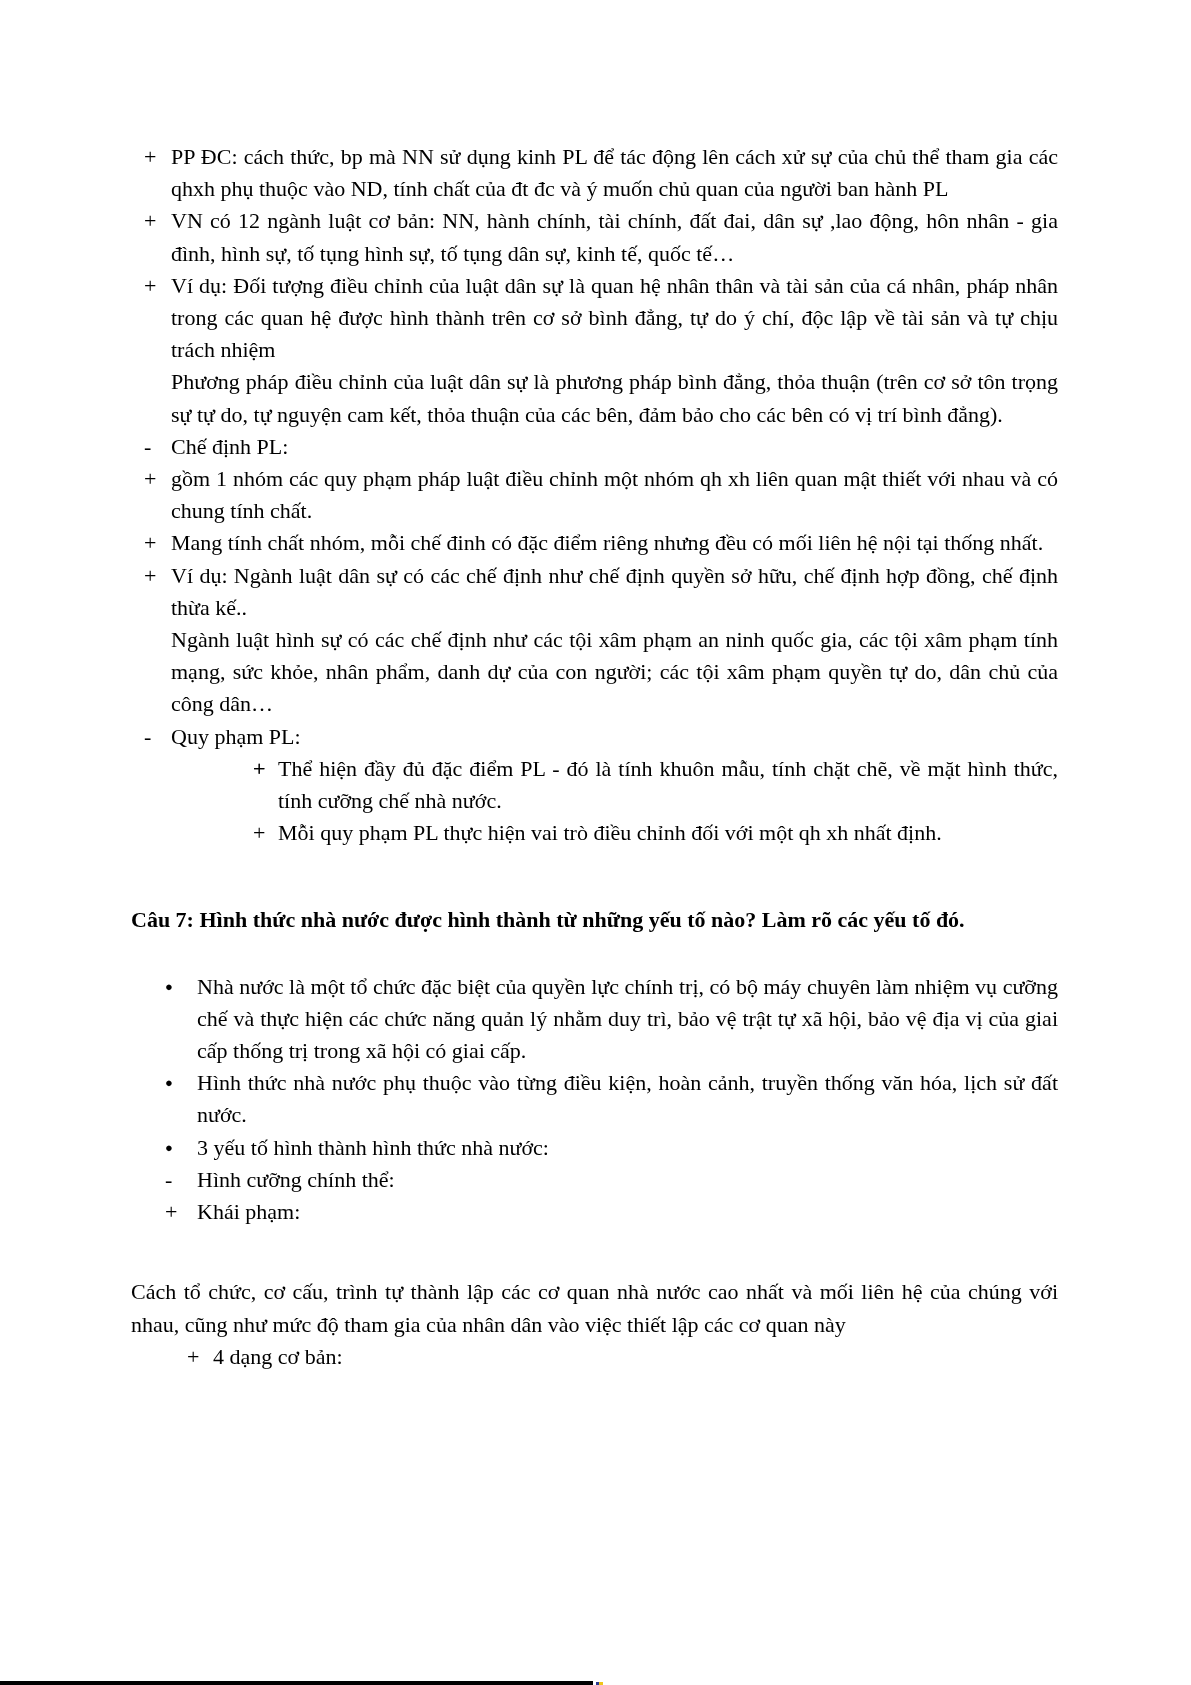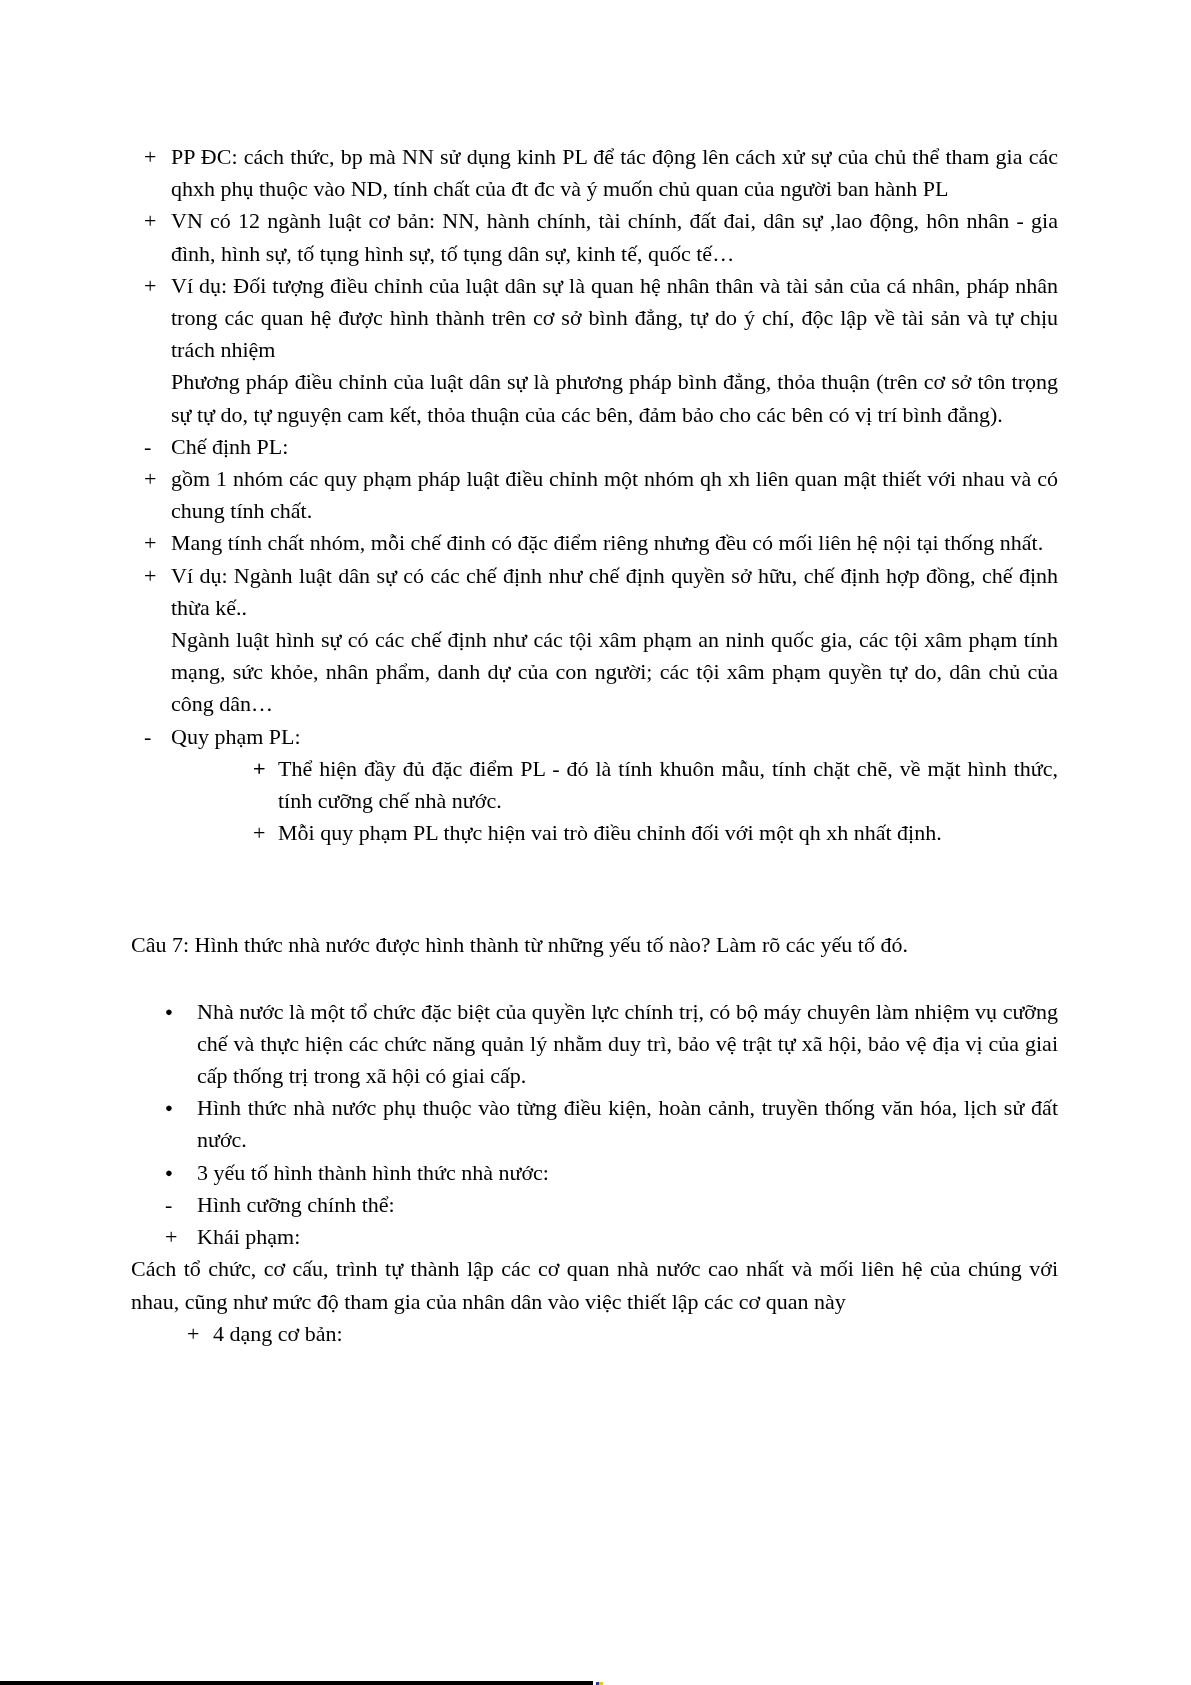--- a/index.html
+++ b/index.html
@@ -18,22 +18,22 @@
   .content{
     position:absolute;
     left:131px;top:141px;
     width:927px;
   }
   .block{position:relative;text-align:justify;}
   .block.l1, .block.l1text{padding-left:40px;}
   .block.l2{padding-left:147px;}
   .block.lb{padding-left:66px;}
   .block.l2b{padding-left:82px;}
-  .block.full{padding-left:0;}
-  .block.heading{font-weight:normal;margin:80px 0 34px 0;}
+  .block.full{padding-left:0;margin-top:48px;}
+  .block.heading{font-weight:bold;margin:55px 0 34px 0;}
   .mk{position:absolute;top:0;left:0;line-height:32.2px;}
   .l1 .mk{left:13px;}
   .l2 .mk{left:122px;}
   .lb .mk{left:34px;}
   .l2b .mk{left:56px;}
   .mk-dot{font-size:13px;}
   .mk-square{
     width:15px;height:18px;
     border:2.4px solid #4d4d4d;
     border-radius:2px;

